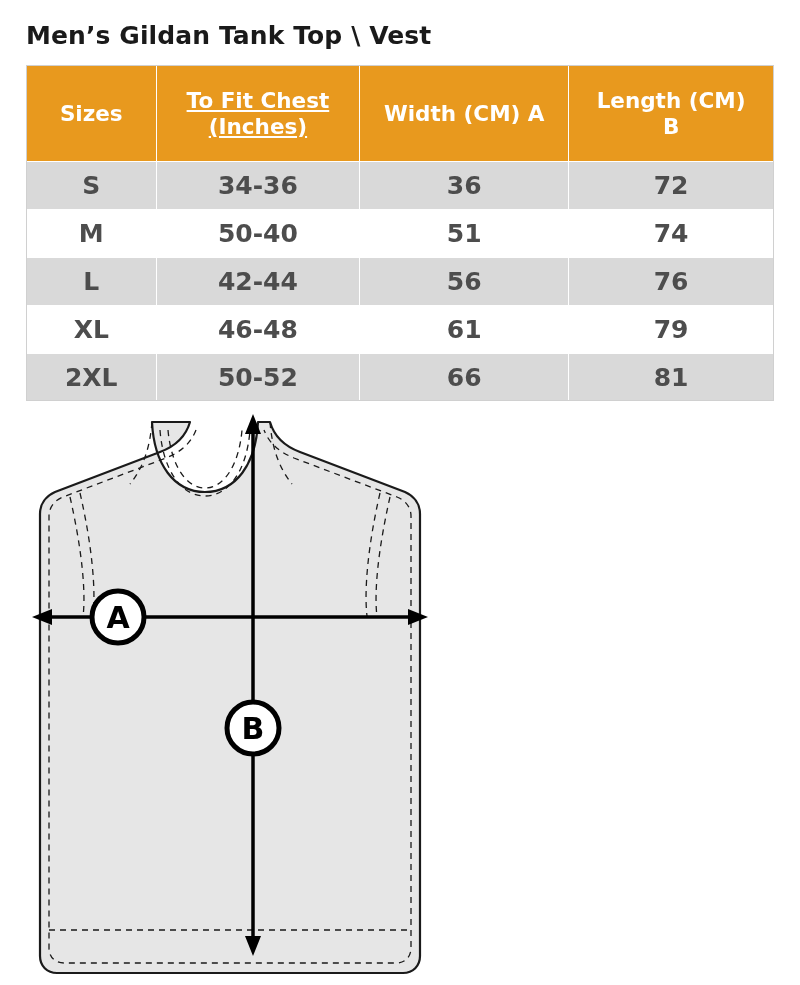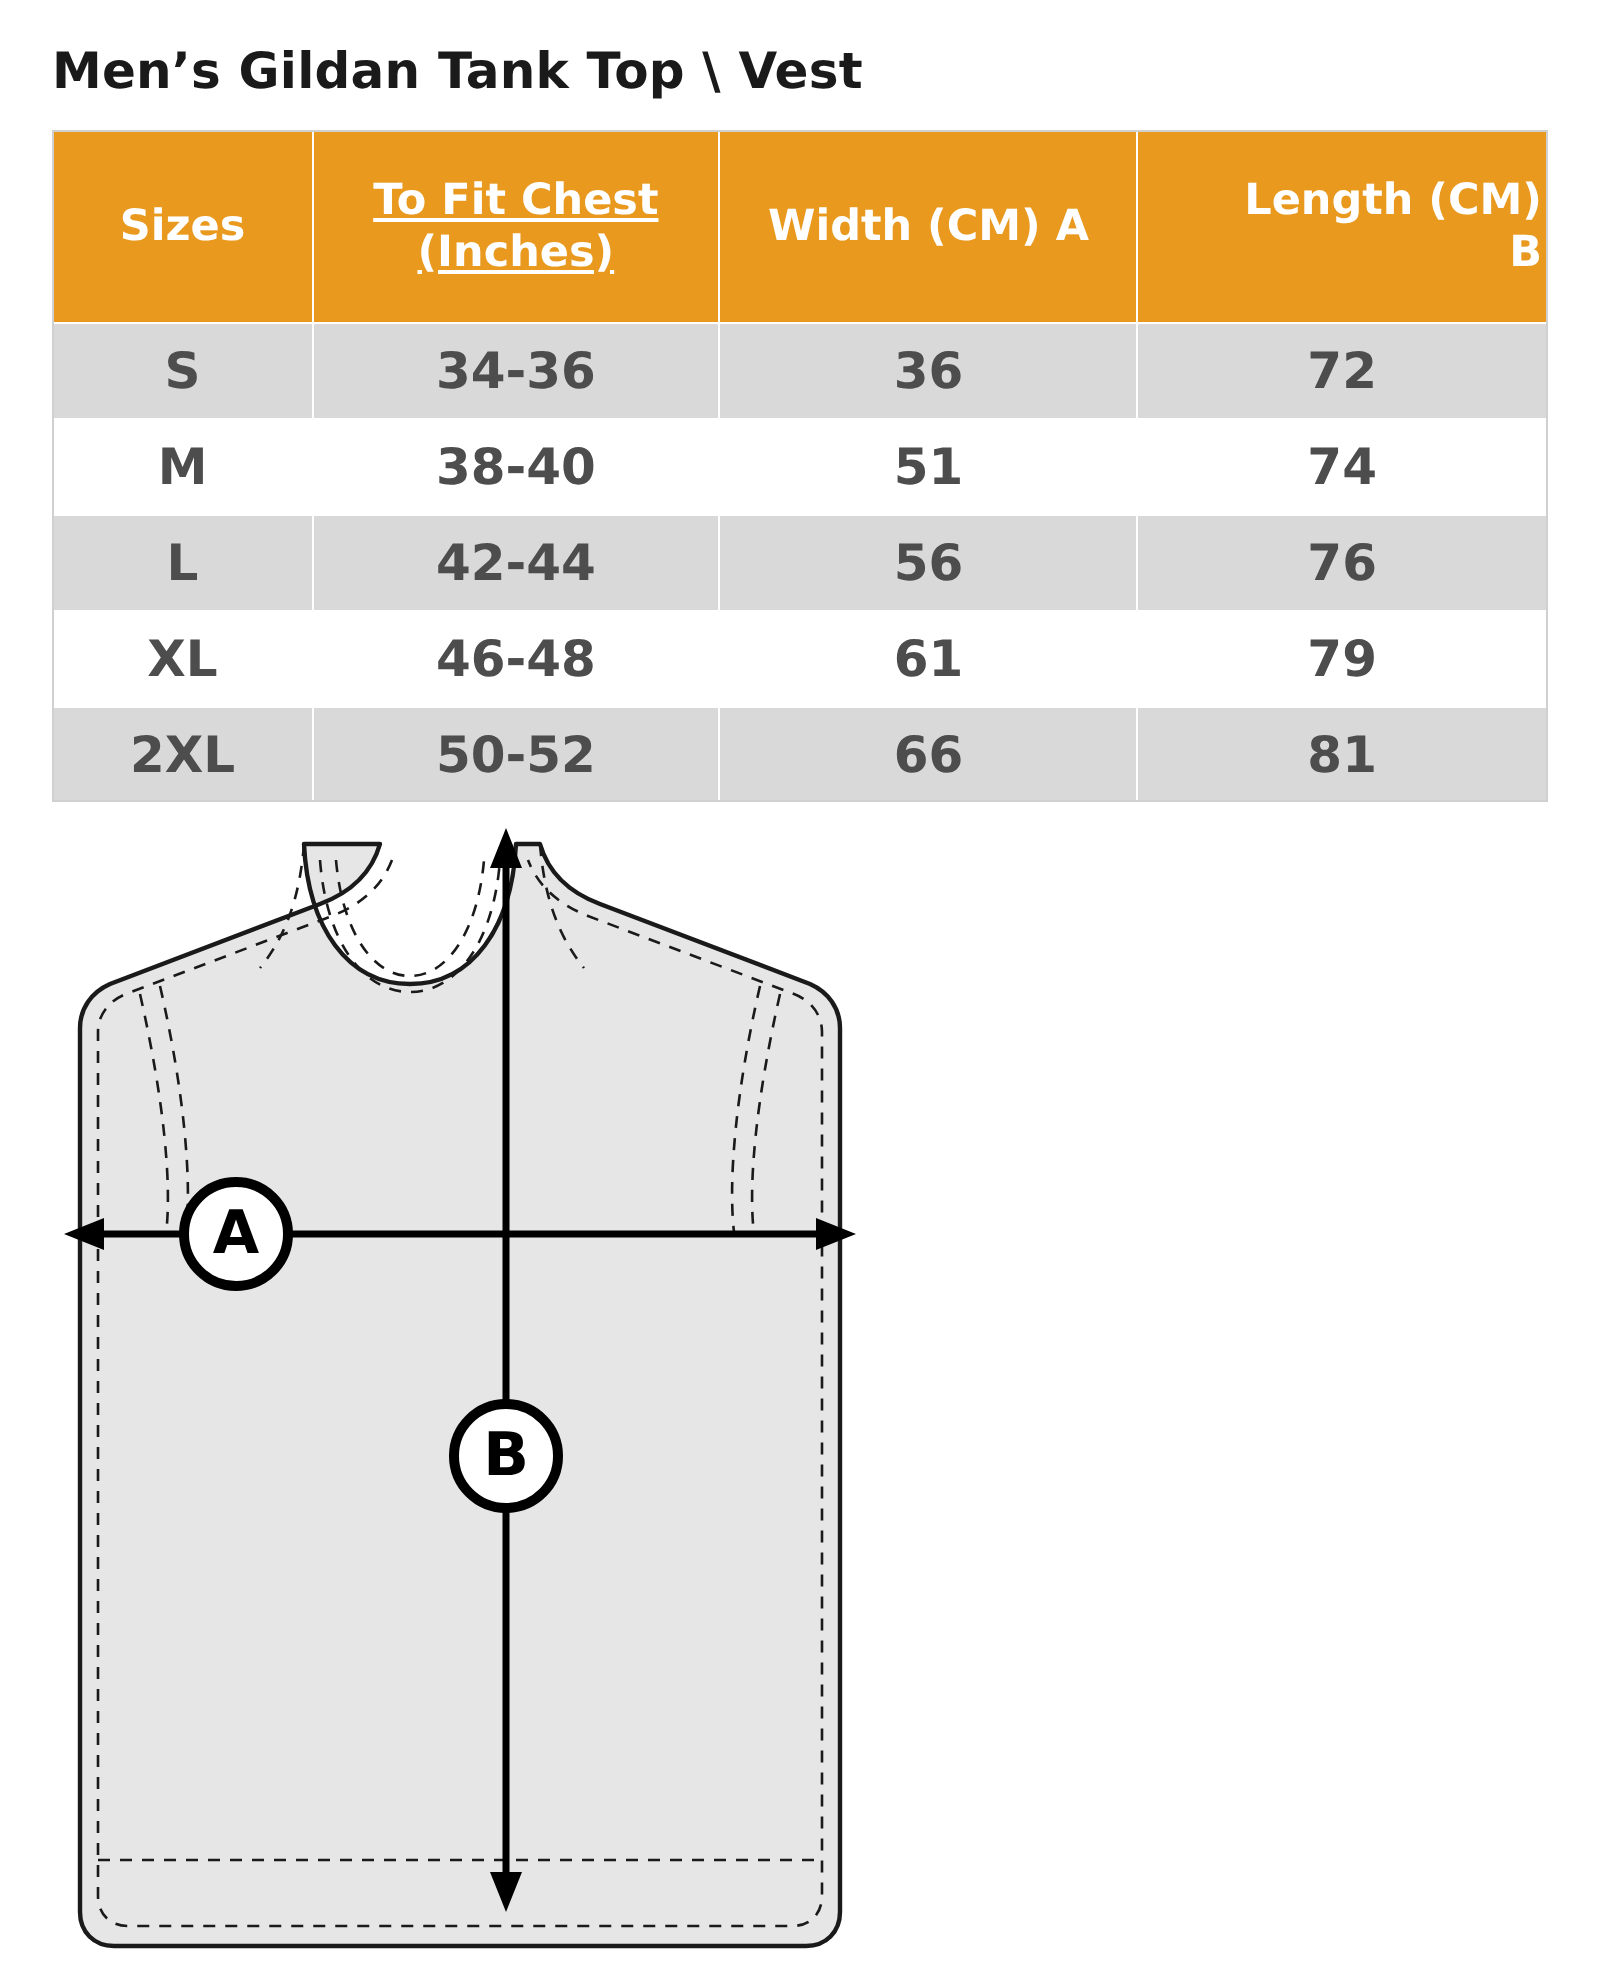--- a/index.html
+++ b/index.html
@@ -52,21 +52,21 @@
     font-size: 21.5px;
     font-weight: 700;
     height: 96px;
     line-height: 1.18;
     padding: 4px 2px;
     border-color: #ffffff;
   }
   .size-table thead th.col-size   { width: 129px; margin-top: 26px; }
   .size-table thead th.col-chest  { width: 203px; text-decoration: underline; }
   .size-table thead th.col-width  { width: 208px; }
-  .size-table thead th.col-length { width: 204px; text-align: right; }
+  .size-table thead th.col-length { width: 204px; }
 
   .size-table tbody td {
     font-size: 25px;
     font-weight: 700;
     color: #4d4d4d;
     height: 48px;
     padding: 0;
   }
   .size-table tbody tr.odd td  { background: #d9d9d9; }
   .size-table tbody tr.even td { background: #ffffff; }
@@ -122,21 +122,21 @@
     </thead>
     <tbody>
       <tr class="odd">
         <td>S</td>
         <td>34-36</td>
         <td>36</td>
         <td>72</td>
       </tr>
       <tr class="even">
         <td>M</td>
-        <td>38-40</td>
+        <td>50-40</td>
         <td>51</td>
         <td>74</td>
       </tr>
       <tr class="odd">
         <td>L</td>
         <td>42-44</td>
         <td>56</td>
         <td>76</td>
       </tr>
       <tr class="even">

